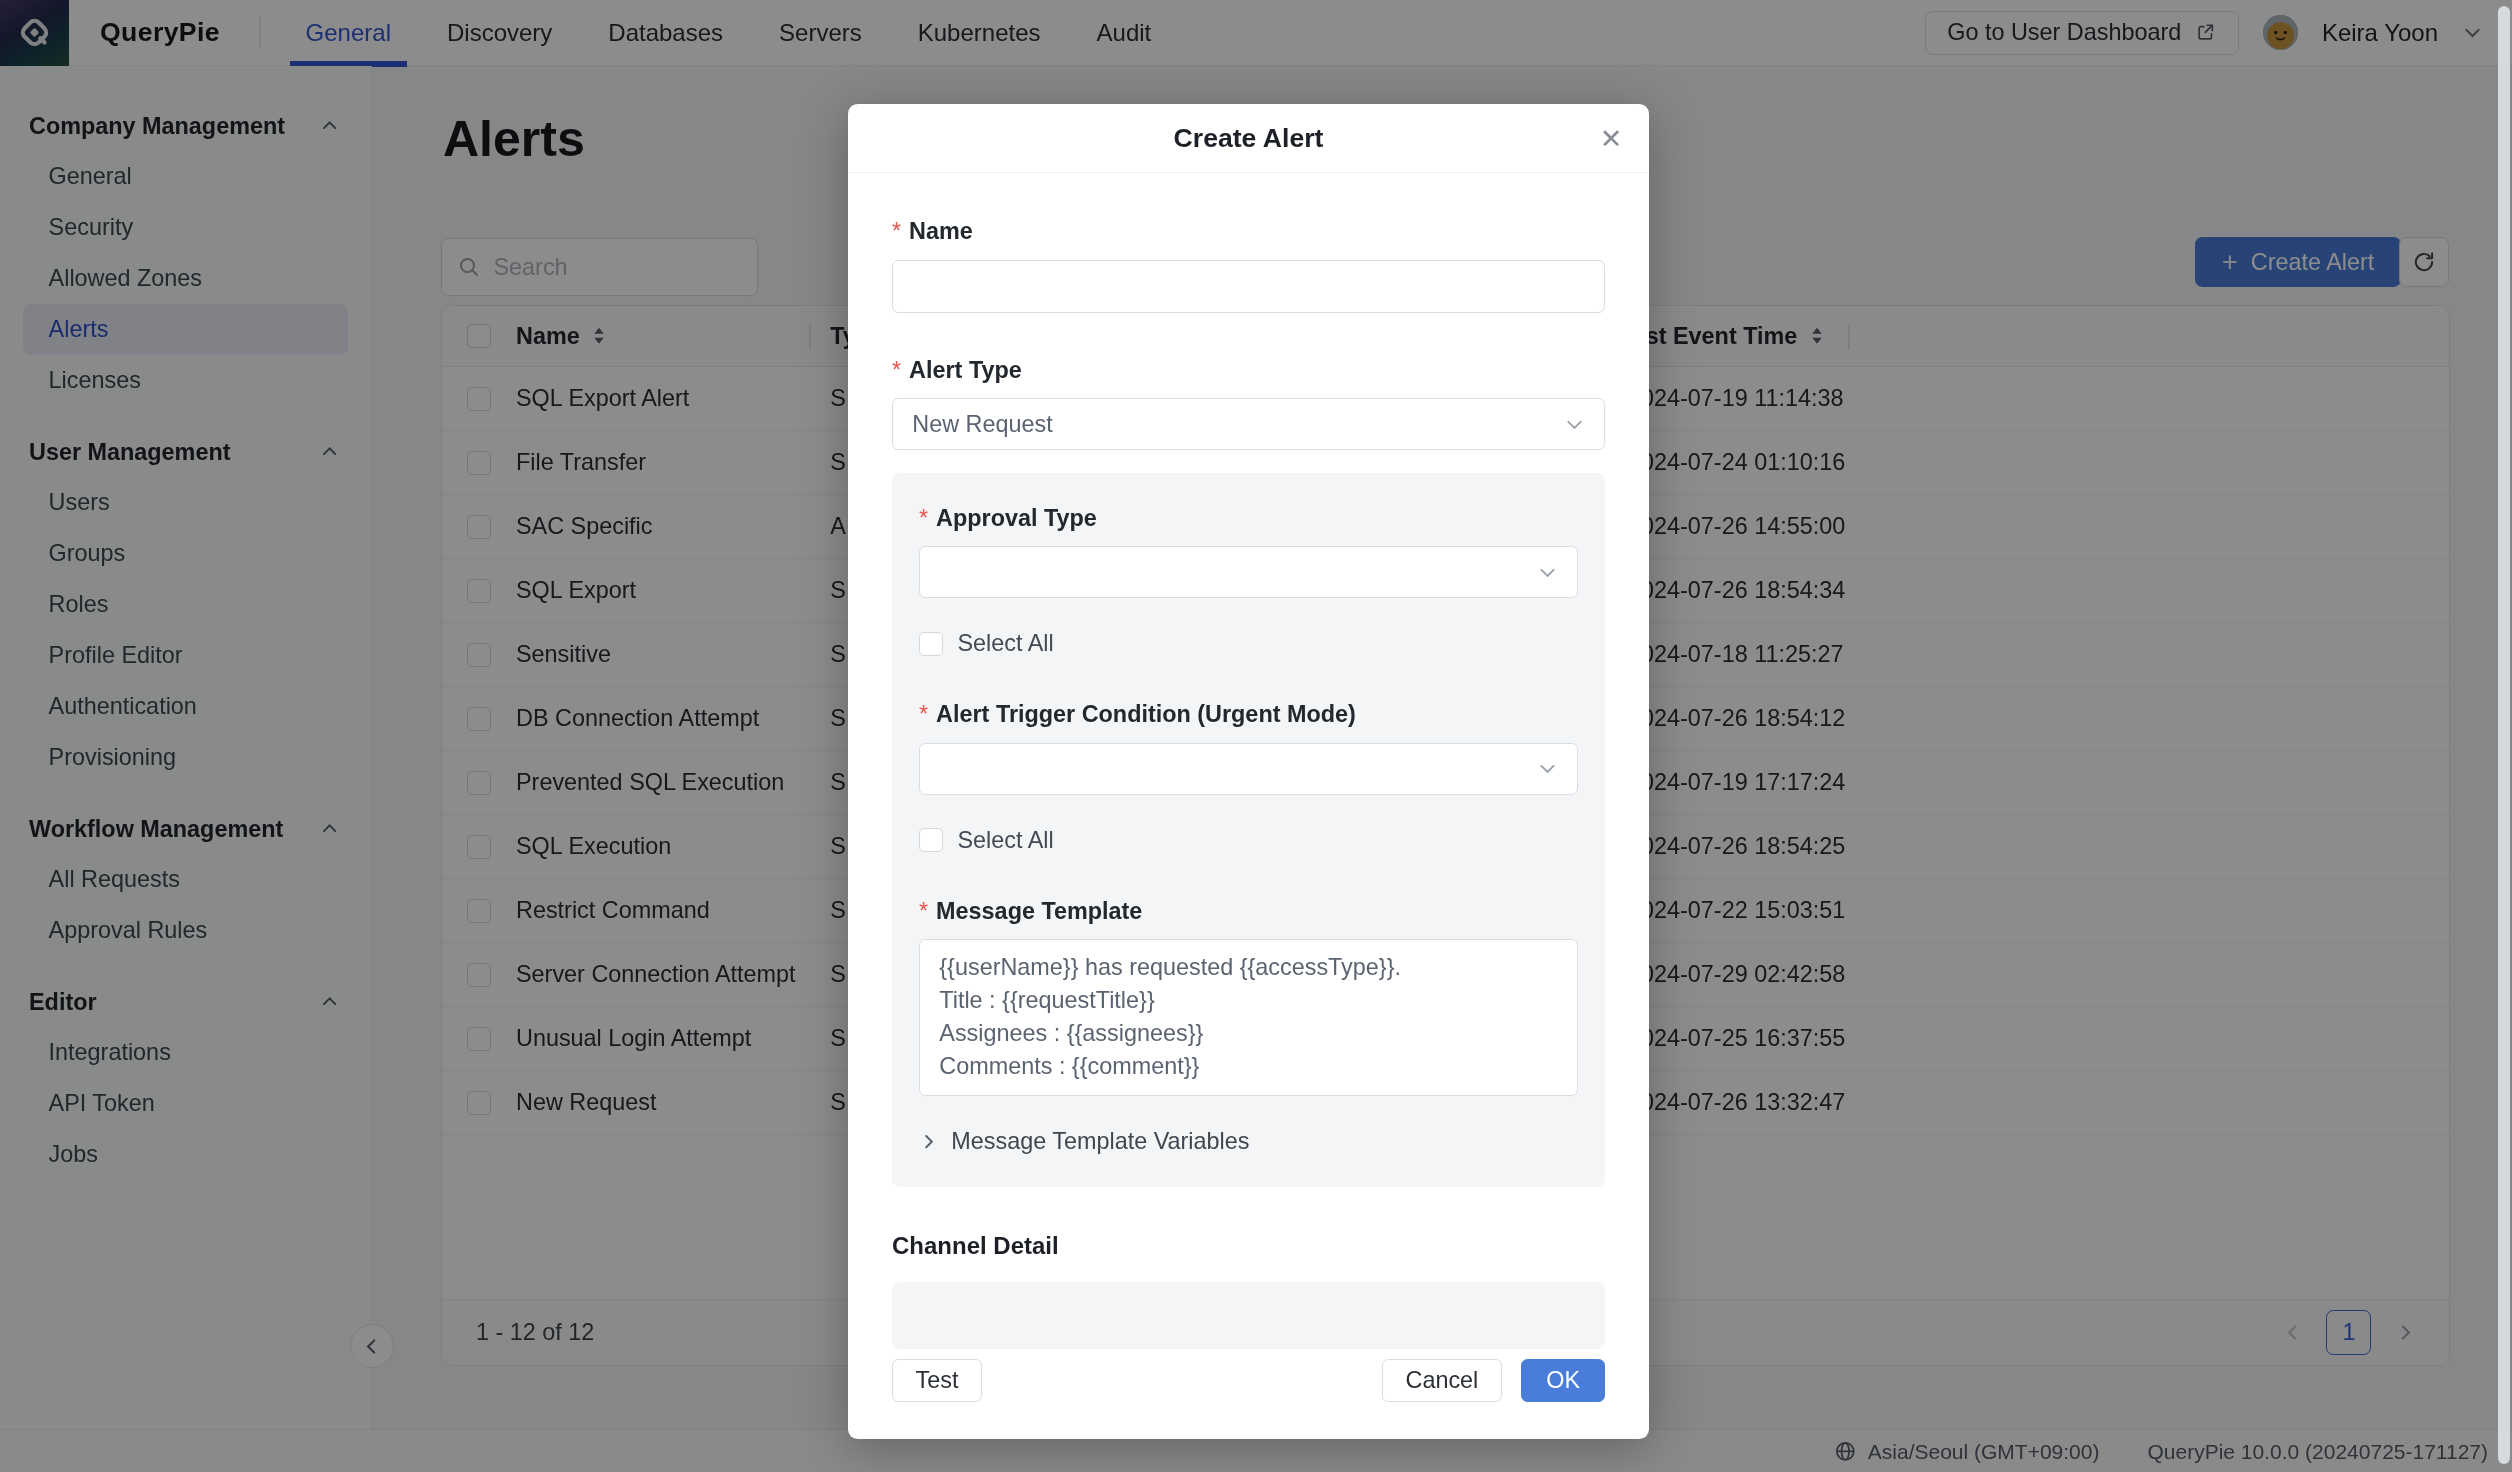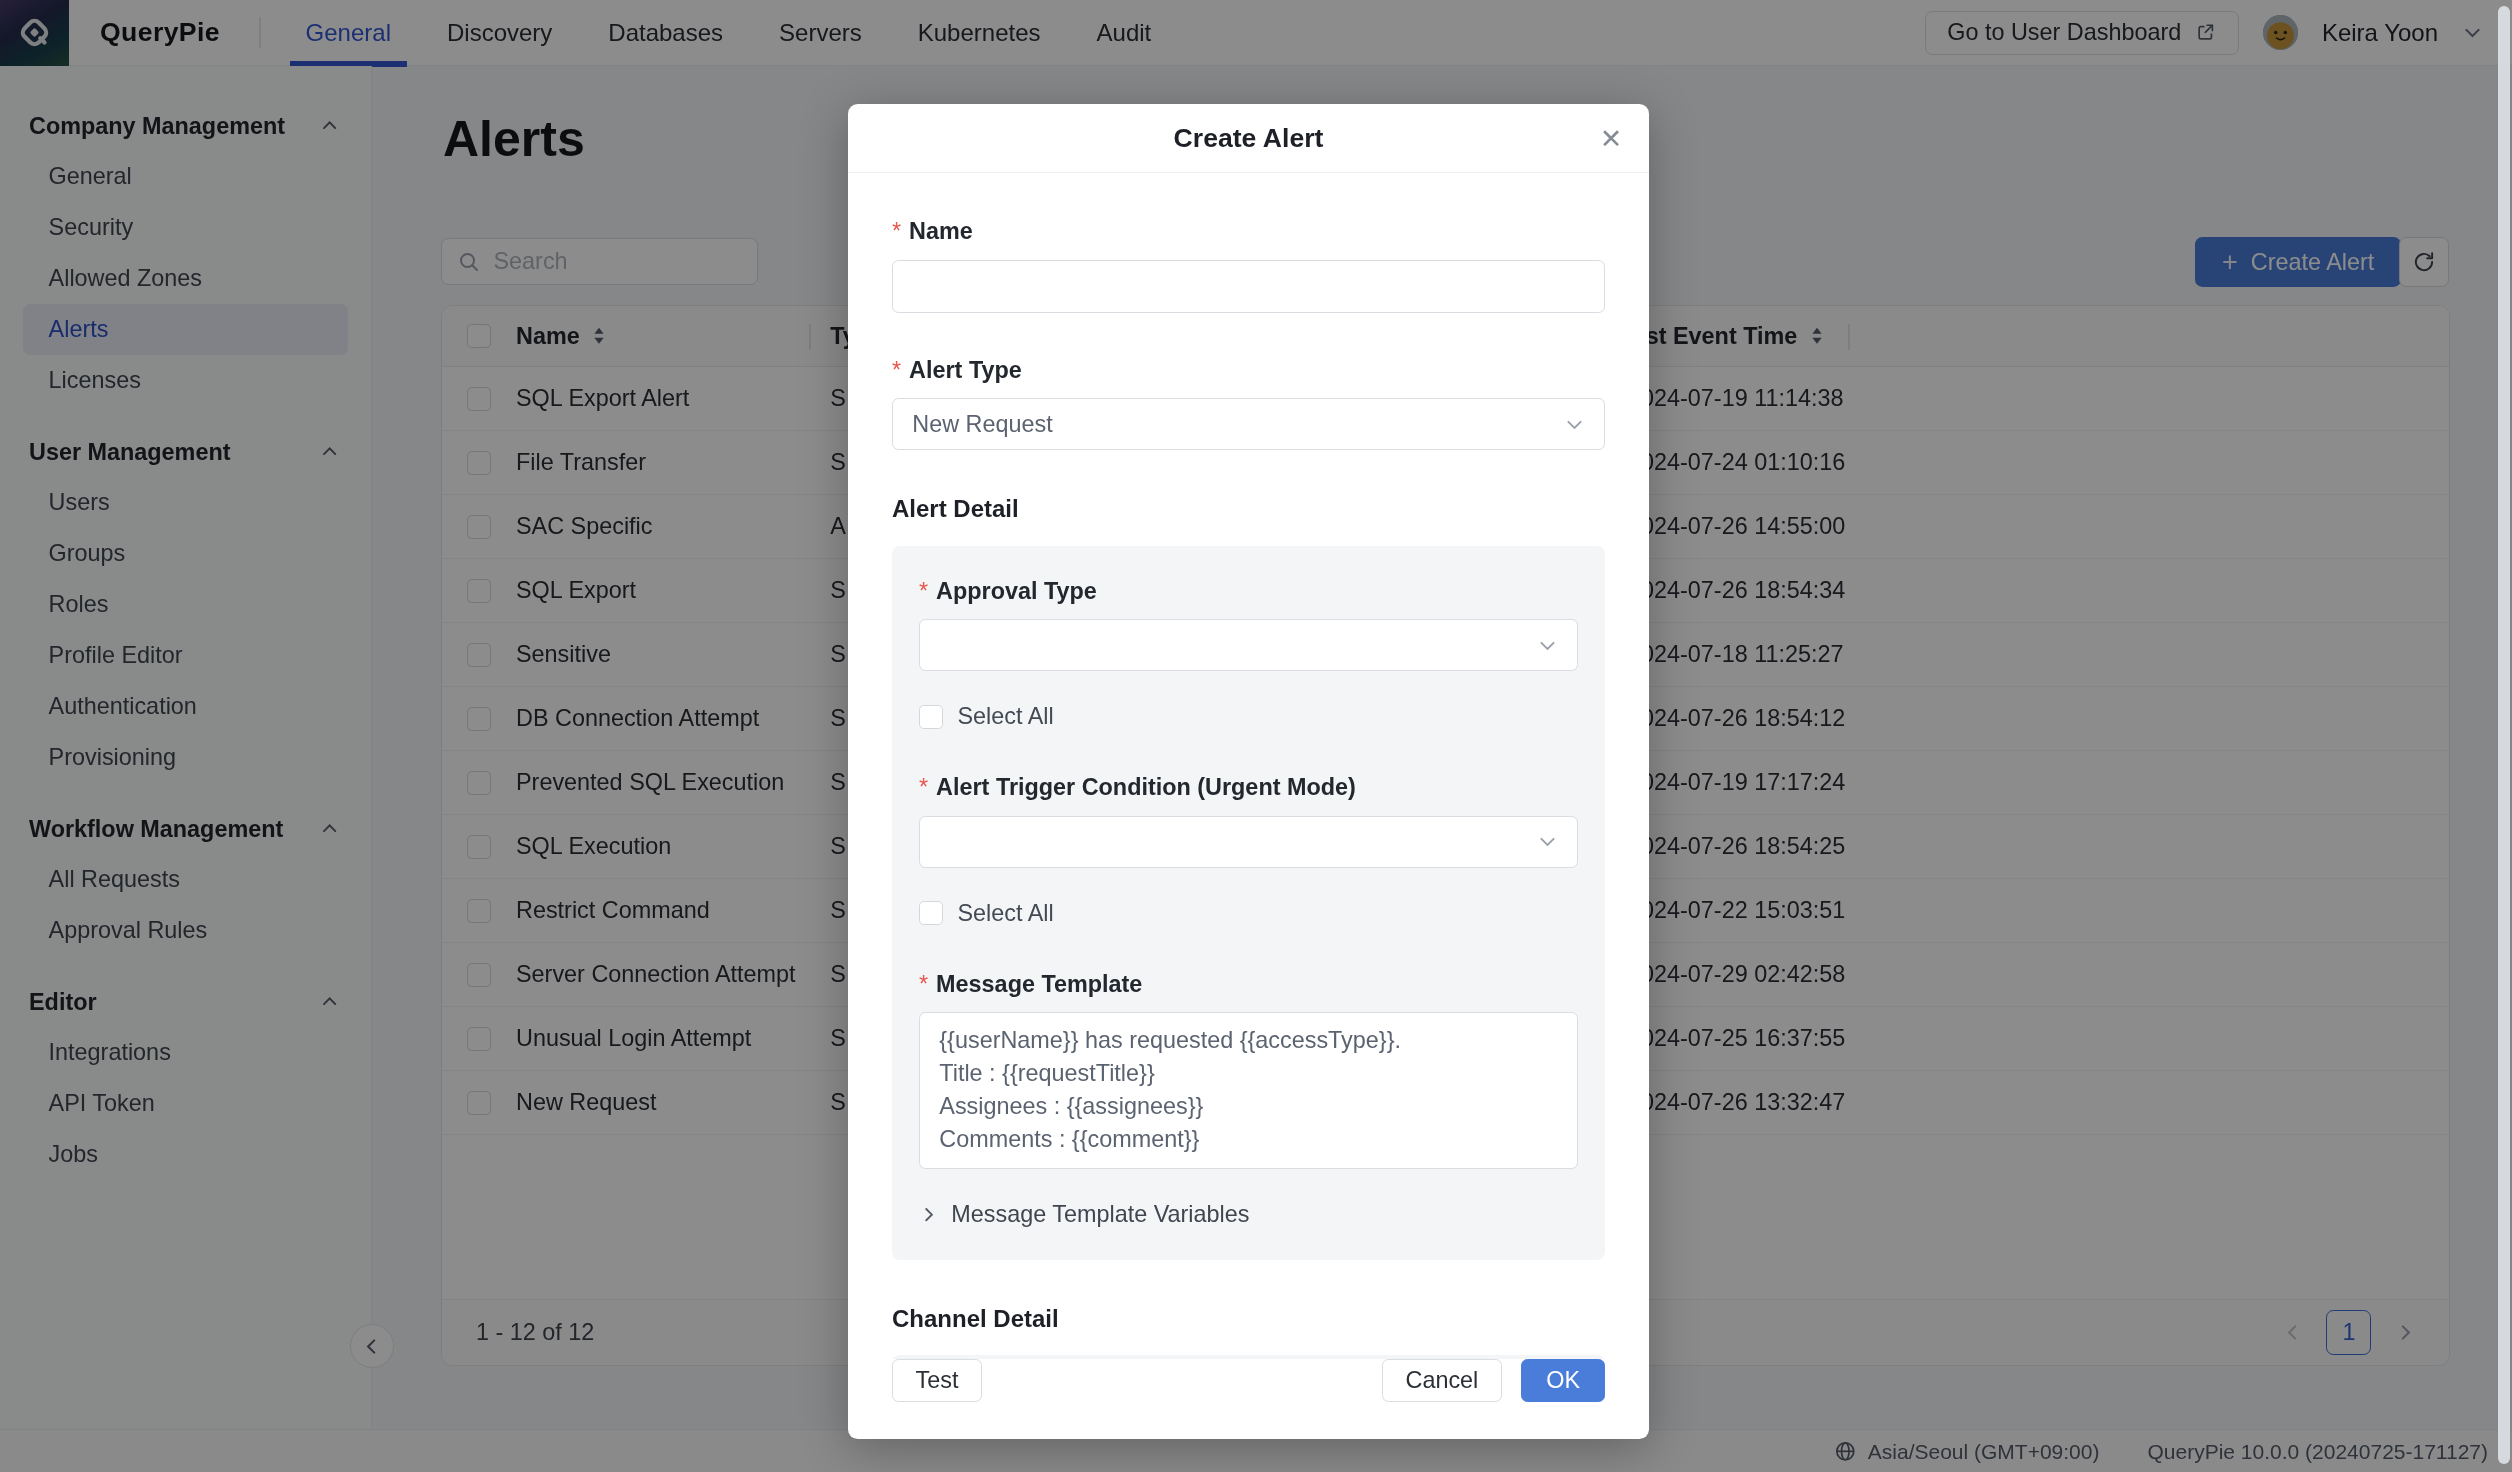--- a/index.html
+++ b/index.html
@@ -36,21 +36,21 @@
   .section-header:first-child{ margin-top:0; }
   .side-item{ height:51px; display:flex; align-items:center; padding-left:26px; margin:0 22.6px;
               border-radius:7.3px; font-size:23.4px; color:#40464f; cursor:pointer; }
   .side-item.active{ background:#e9edf6; color:#2d51c6; font-weight:500; }
   .collapse-btn{ position:absolute; left:350px; top:1324px; width:44px; height:44px; border-radius:50%;
                  background:#fff; border:1.6px solid #e3e5e9; display:flex; align-items:center;
                  justify-content:center; z-index:2; cursor:pointer; }
 
   
   .page-title{ position:absolute; left:443px; top:110px; font-size:50px; font-weight:700; color:#15181d; }
-  .search-box{ position:absolute; left:441px; top:238px; width:317px; height:47px; background:#fff;
+  .search-box{ position:absolute; left:441px; top:238px; width:317px; height:58px; background:#fff;
                border:1.6px solid #d7dade; border-radius:7.3px; display:flex; align-items:center;
                padding:0 14.5px; gap:13px; }
   .search-box input{ border:none; outline:none; font-size:23.4px; color:#40464f; width:100%;
                      font-family:inherit; background:transparent; }
   .search-box input::placeholder{ color:#aeb4bd; }
   .create-btn{ position:absolute; left:2195px; top:237px; height:50px; padding:0 27px;
                background:#4a7dd9; border:none; border-radius:7.3px; color:#fff; font-size:23.4px;
                display:flex; align-items:center; gap:13px; cursor:pointer; font-family:inherit; }
   .create-btn .plus{ font-size:27px; font-weight:400; opacity:.9; line-height:1; }
   .refresh-btn{ position:absolute; left:2399px; top:237px; width:50px; height:50px; background:#fff;
@@ -458,21 +458,20 @@
           <span>Alert Type</span>
         </div>
         <div class="select">
           <span>New Request</span>
           <svg width="21" height="21" viewBox="0 0 24 24" fill="none" stroke="#9aa1ab" stroke-width="2.2" stroke-linecap="round">
               <path d="M5 9l7 7 7-7"></path>
             </svg>
         </div>
       </div>
 
-      <div class="sec-heading">Alert Detail</div>
       <div class="panel">
         <div class="label">
           <span class="req">*</span>
           <span>Approval Type</span>
         </div>
         <div class="select">
           <span></span>
           <svg width="21" height="21" viewBox="0 0 24 24" fill="none" stroke="#9aa1ab" stroke-width="2.2" stroke-linecap="round">
               <path d="M5 9l7 7 7-7"></path>
             </svg>

